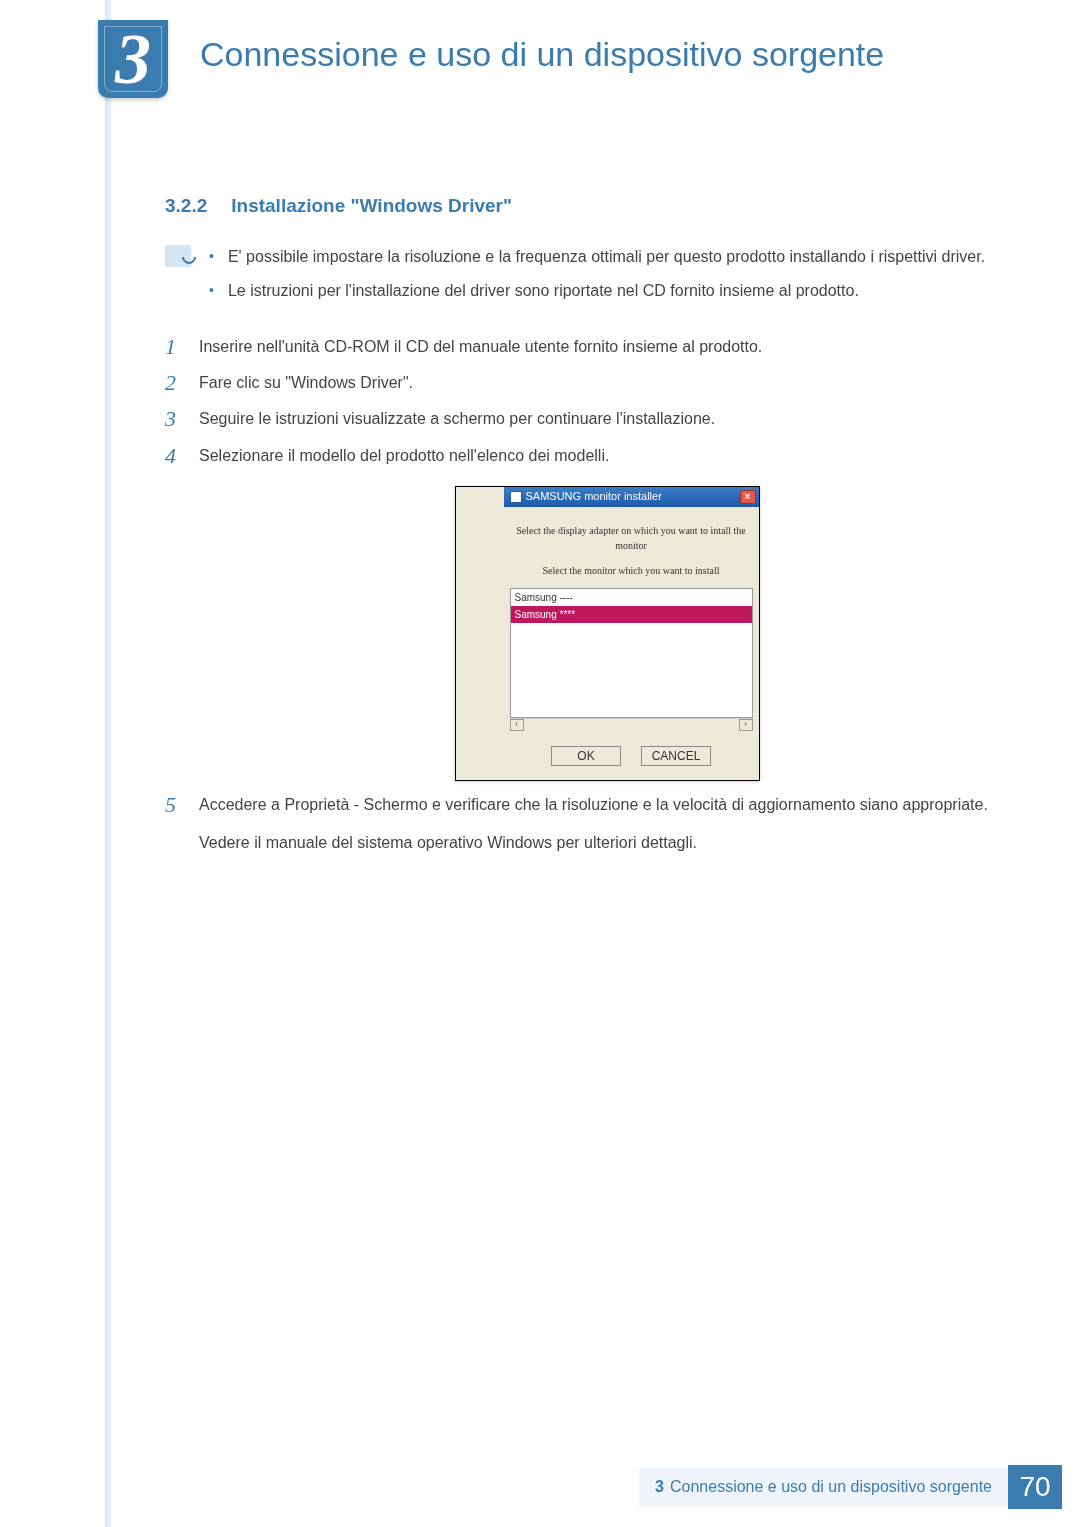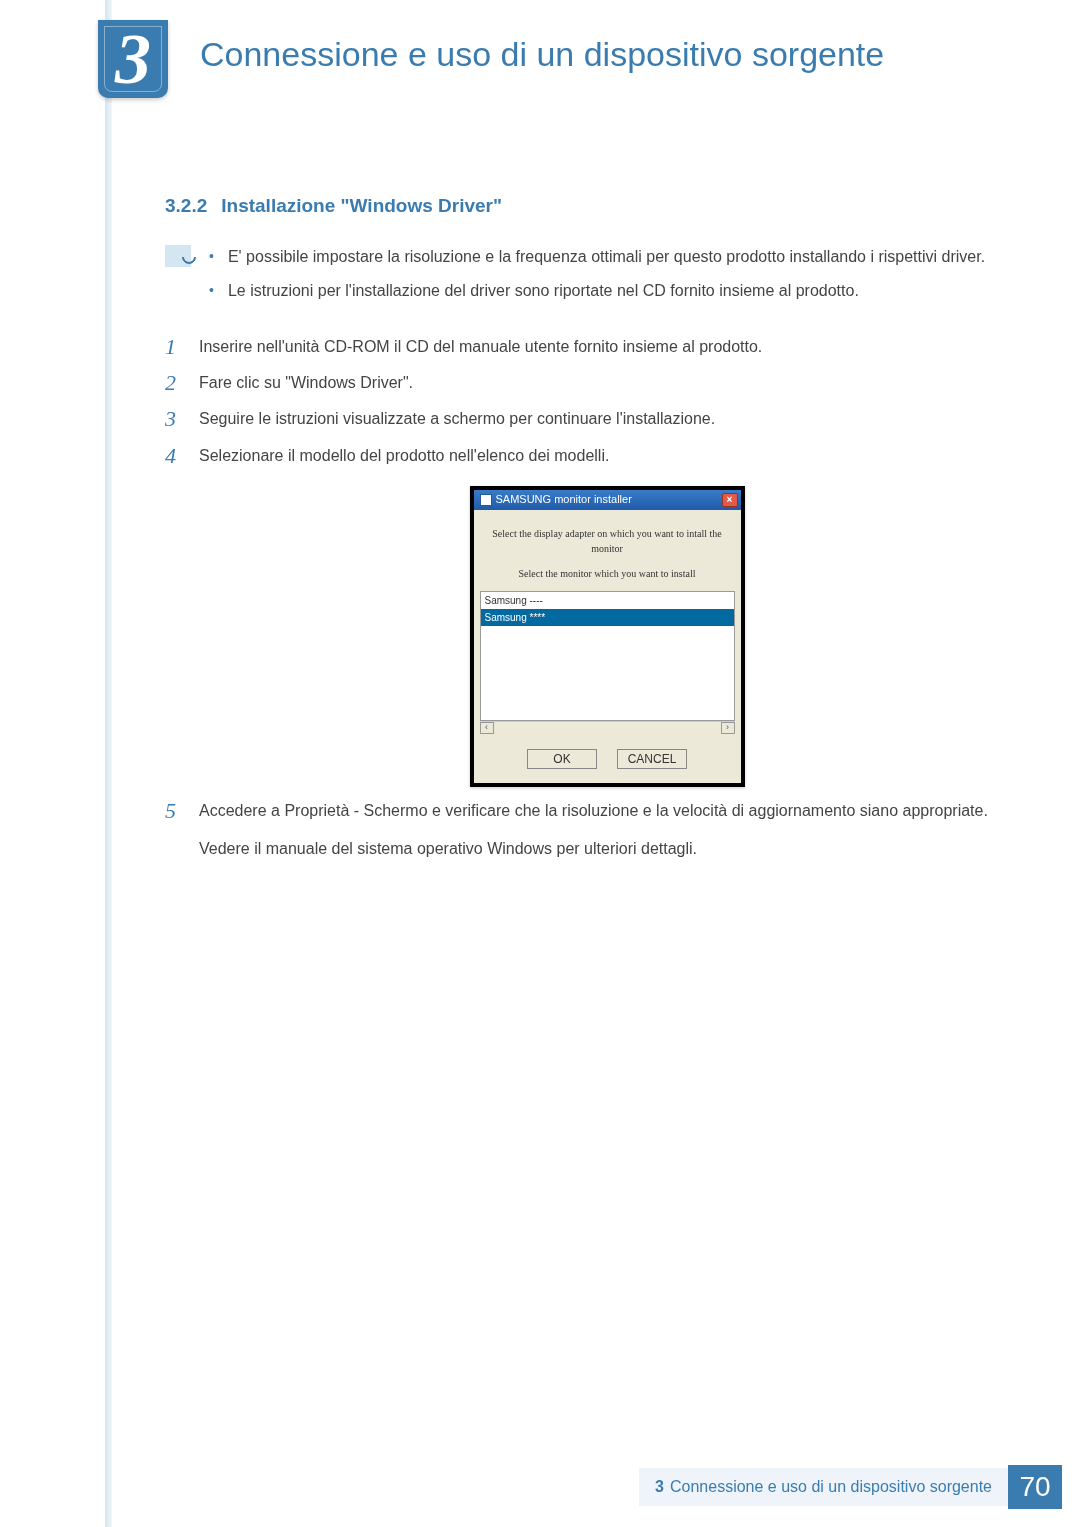--- a/index.html
+++ b/index.html
@@ -4,44 +4,44 @@
 <style>
   * { box-sizing: border-box; margin: 0; padding: 0; }
   body { font-family: Arial, Helvetica, sans-serif; background: #fff; width: 1080px; height: 1527px; position: relative; color: #333; font-size: 16px; }
   .left-margin { position: absolute; left: 105px; top: 0; width: 7px; height: 1527px; background: linear-gradient(to right, #d4e6f1 0%, #f0f6fa 100%); }
   .chapter-badge { position: absolute; left: 98px; top: 20px; width: 70px; height: 78px; background: #3a7cb0; border-radius: 0 0 10px 10px; box-shadow: 0 2px 4px rgba(0,0,0,0.2); display: flex; align-items: center; justify-content: center; }
   .chapter-badge .num { color: #fff; font-size: 72px; font-weight: bold; font-style: italic; font-family: Georgia, serif; line-height: 1; }
   .chapter-badge::before { content: ""; position: absolute; left: 6px; top: 6px; right: 6px; bottom: 6px; border: 1px solid rgba(255,255,255,0.4); border-radius: 0 0 8px 8px; pointer-events: none; }
   .page-title { position: absolute; left: 200px; top: 35px; font-size: 34px; color: #3a7cb0; font-weight: normal; }
   .content { position: absolute; left: 165px; top: 195px; width: 850px; }
   .section-head { color: #3a7cb0; font-weight: bold; font-size: 19px; margin-bottom: 28px; }
-  .section-head .num { margin-right: 14px; }
+  .section-head .num { margin-right: 24px; }
   .note-block { display: flex; gap: 18px; margin-bottom: 22px; }
   .note-icon { width: 26px; height: 22px; background: #d4e6f1; position: relative; flex-shrink: 0; }
   .note-icon::after { content: ""; position: absolute; right: -5px; bottom: 3px; width: 10px; height: 10px; border: 2px solid #3a7cb0; border-radius: 50%; border-top-color: transparent; border-left-color: transparent; transform: rotate(45deg); }
   .note-list { list-style: none; }
   .note-list li { display: flex; gap: 14px; margin-bottom: 10px; line-height: 1.5; color: #444; }
   .note-list li::before { content: "•"; color: #3a7cb0; font-size: 14px; line-height: 1.6; flex-shrink: 0; }
   .steps { list-style: none; }
   .steps li { display: flex; gap: 18px; margin-bottom: 12px; line-height: 1.5; color: #444; }
   .step-num { color: #3a7cb0; font-style: italic; font-family: Georgia, serif; font-size: 22px; font-weight: normal; width: 16px; flex-shrink: 0; line-height: 1.1; }
   .step-body { flex: 1; }
   .step-body p { margin-top: 14px; }
-  .installer-window { width: 275px; margin: 18px auto 0; border: 4px solid #000000; background: #ece9d8; box-shadow: 0 1px 3px rgba(0,0,0,0.2); font-size: 11px; font-family: Tahoma, Arial, sans-serif; color: #333; }
+  .installer-window { width: 305px; margin: 18px auto 0; border: 1px solid #000000; background: #ece9d8; box-shadow: 0 1px 3px rgba(0,0,0,0.2); font-size: 11px; font-family: Tahoma, Arial, sans-serif; color: #333; padding-left: 48px; }
   .titlebar { background: linear-gradient(to bottom, #3a7cc8, #1f5aa8); height: 20px; display: flex; align-items: center; justify-content: space-between; padding: 0 3px 0 6px; color: #fff; font-size: 11px; }
   .titlebar .t-left { display: flex; align-items: center; gap: 4px; }
   .t-icon { width: 12px; height: 12px; background: #fff; border: 1px solid #2a5a98; }
   .close-btn { width: 16px; height: 14px; background: #e25a4a; color: #fff; border: 1px solid #9a3020; display: flex; align-items: center; justify-content: center; font-size: 10px; line-height: 1; border-radius: 2px; font-weight: bold; }
   .installer-body { padding: 6px; }
   .inst-text { text-align: center; font-size: 10px; margin: 10px 0; color: #333; font-family: Liberation Serif, serif; }
   .adapter-row { background: #2457c5; color: #fff; font-size: 10px; padding: 3px 6px; display: flex; justify-content: space-between; align-items: center; border: 1px solid #999; }
   .adapter-row .dd { width: 14px; height: 14px; background: #ece9d8; border: 1px solid #999; display: flex; align-items: center; justify-content: center; color: #333; font-size: 9px; }
   .monitor-list { border: 1px solid #999; background: #fff; height: 130px; overflow: hidden; }
   .monitor-list .row { font-size: 10px; padding: 1px 4px; }
-  .monitor-list .row.selected { background: #0369a1; color: #fff; }
+  .monitor-list .row.selected { background: #be185d; color: #fff; }
   .hscroll { height: 14px; background: #ece9d8; border-top: 1px solid #ccc; display: flex; justify-content: space-between; align-items: center; }
   .hscroll .arrow { width: 14px; height: 12px; background: #ece9d8; border: 1px solid #999; font-size: 9px; display: flex; align-items: center; justify-content: center; color: #555; }
   .btn-row { text-align: center; margin: 14px 0 8px; display: flex; justify-content: center; gap: 20px; }
   .win-btn { width: 70px; height: 20px; font-size: 12px; border: 1px solid #888; background: #ece9d8; display: flex; align-items: center; justify-content: center; }
   .footer { position: absolute; bottom: 18px; right: 18px; display: flex; align-items: center; gap: 0; }
   .footer-text { background: #eef4f9; color: #3a7cb0; font-size: 16px; padding: 10px 16px; display: flex; align-items: center; }
   .footer-text .chnum { font-weight: bold; margin-right: 6px; }
   .footer-page { background: #3a7cb0; color: #fff; font-size: 28px; width: 54px; height: 44px; display: flex; align-items: center; justify-content: center; text-align: center; }
 </style>
 </head>

